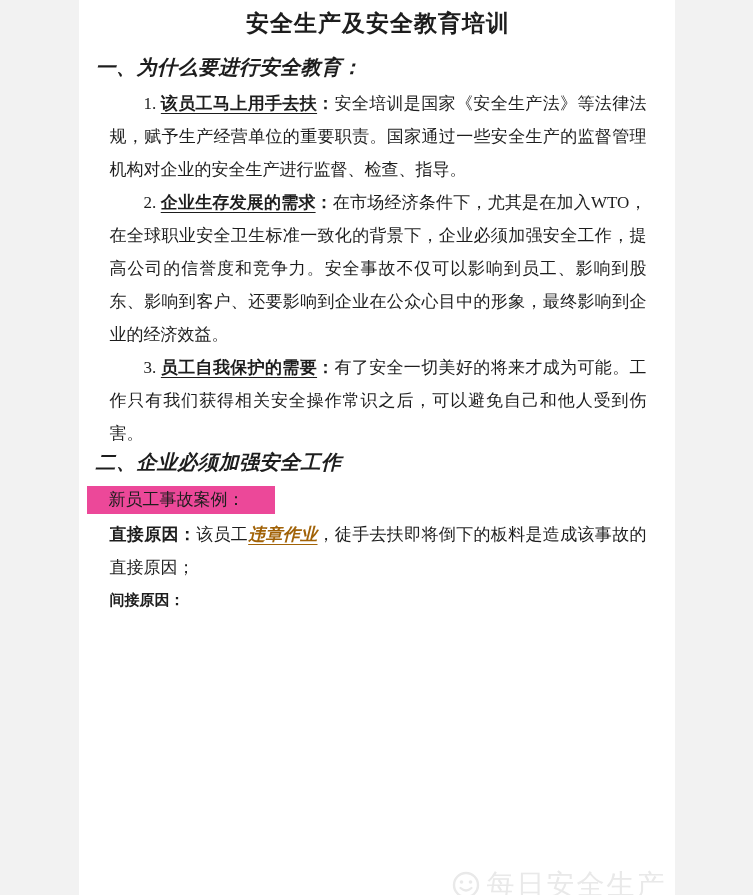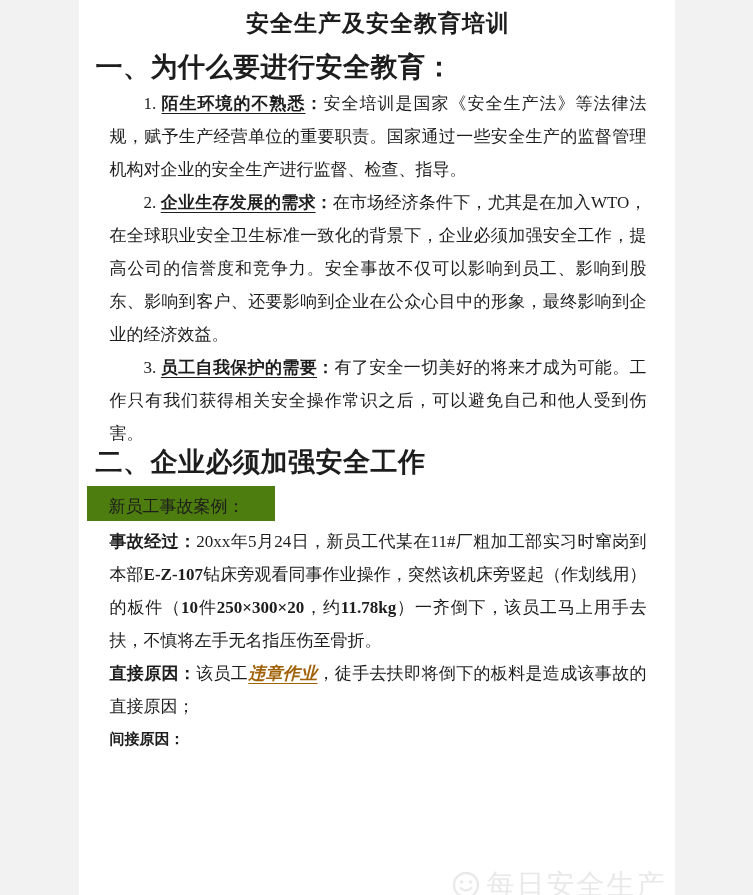--- a/index.html
+++ b/index.html
@@ -12,39 +12,39 @@
   .doc { padding:4px 28px 0 31px; }
 
   .title {
     text-align:center;
     font-family:"Liberation Sans","DejaVu Sans",sans-serif;
     font-weight:bold; font-size:23px;
     margin:4px 0 12px 0; letter-spacing:1px;
   }
   .sec {
     font-family:"Liberation Sans","DejaVu Sans",sans-serif;
-    font-weight:bold; font-size:27px; line-height:28px;
-    margin:14px 0 6px -14px; letter-spacing:0.5px;
+    font-weight:bold; font-size:20px; line-height:28px;
+    margin:14px 0 6px -14px; letter-spacing:0.5px;font-style:italic;
   }
   .sec.second { margin-top:-2px; margin-bottom:10px; }
 
   .para {
     font-size:17px; line-height:33px; margin:0;
     text-align:justify;
   }
   .para.indent { text-indent:2em; }
 
   .lead { font-weight:bold; text-decoration:underline; text-underline-offset:4px; }
   .lead-sep { font-weight:bold; }
 
   .case-row { margin:8px 0 4px 0; }
   .hl {
-    display:inline-block; background:#4d7c0f;
+    display:inline-block; background:#ec4899;
     font-size:17px; line-height:27px;
-    padding:7px 30px 1px 22px; margin-left:-23px;
+    padding:0 30px 1px 22px; margin-left:-23px;
   }
 
   .plabel { font-weight:bold; }
 
   .sub {
     font-weight:bold; font-size:18px; line-height:26px;
     margin:10px 0 4px 0; letter-spacing:0.5px;
   }
   .sub.last { margin-top:0; }
 
@@ -72,32 +72,31 @@
 </head>
 <body>
 
 <div class="page">
   <div class="doc">
 
     <h1 class="title">安全生产及安全教育培训</h1>
 
     <h2 class="sec">一、为什么要进行安全教育：</h2>
 
-    <p class="para indent"><span>1. </span><span class="lead">陌生环境的不熟悉</span><span class="lead-sep">：</span><span>安全培训是国家《安全生产法》等法律法规，赋予生产经营单位的重要职责。国家通过一些安全生产的监督管理机构对企业的安全生产进行监督、检查、指导。</span></p>
+    <p class="para indent"><span>1. </span><span class="lead">该员工马上用手去扶</span><span class="lead-sep">：</span><span>安全培训是国家《安全生产法》等法律法规，赋予生产经营单位的重要职责。国家通过一些安全生产的监督管理机构对企业的安全生产进行监督、检查、指导。</span></p>
 
     <p class="para indent"><span>2. </span><span class="lead">企业生存发展的需求</span><span class="lead-sep">：</span><span>在市场经济条件下，尤其是在加入WTO，在全球职业安全卫生标准一致化的背景下，企业必须加强安全工作，提高公司的信誉度和竞争力。安全事故不仅可以影响到员工、影响到股东、影响到客户、还要影响到企业在公众心目中的形象，最终影响到企业的经济效益。</span></p>
 
     <p class="para indent"><span>3. </span><span class="lead">员工自我保护的需要</span><span class="lead-sep">：</span><span>有了安全一切美好的将来才成为可能。工作只有我们获得相关安全操作常识之后，可以避免自己和他人受到伤害。</span></p>
 
     <h2 class="sec second">二、企业必须加强安全工作</h2>
 
 
     <div class="case-row"><span class="hl">新员工事故案例：</span></div>
 
-    <p class="para"><b class="plabel">事故经过：</b><span>20xx年5月24日，新员工代某在11#厂粗加工部实习时窜岗到本部</span><span class="bnum">E-Z-107</span><span>钻床旁观看同事作业操作，突然该机床旁竖起（作划线用）的板件（</span><span class="bnum">10</span><span>件</span><span class="bnum">250×300×20</span><span>，约</span><span class="bnum">11.78kg</span><span>）一齐倒下，该员工马上用手去扶，不慎将左手无名指压伤至骨折。</span></p>
 
 
     <p class="para"><b class="plabel">直接原因：</b><span>该员工</span><span class="red">违章作业</span><span>，徒手去扶即将倒下的板料是造成该事故的直接原因；</span></p>
 
     <div class="row">
       <b class="plabel">间接原因：</b>
     </div>
 
 
   </div>

